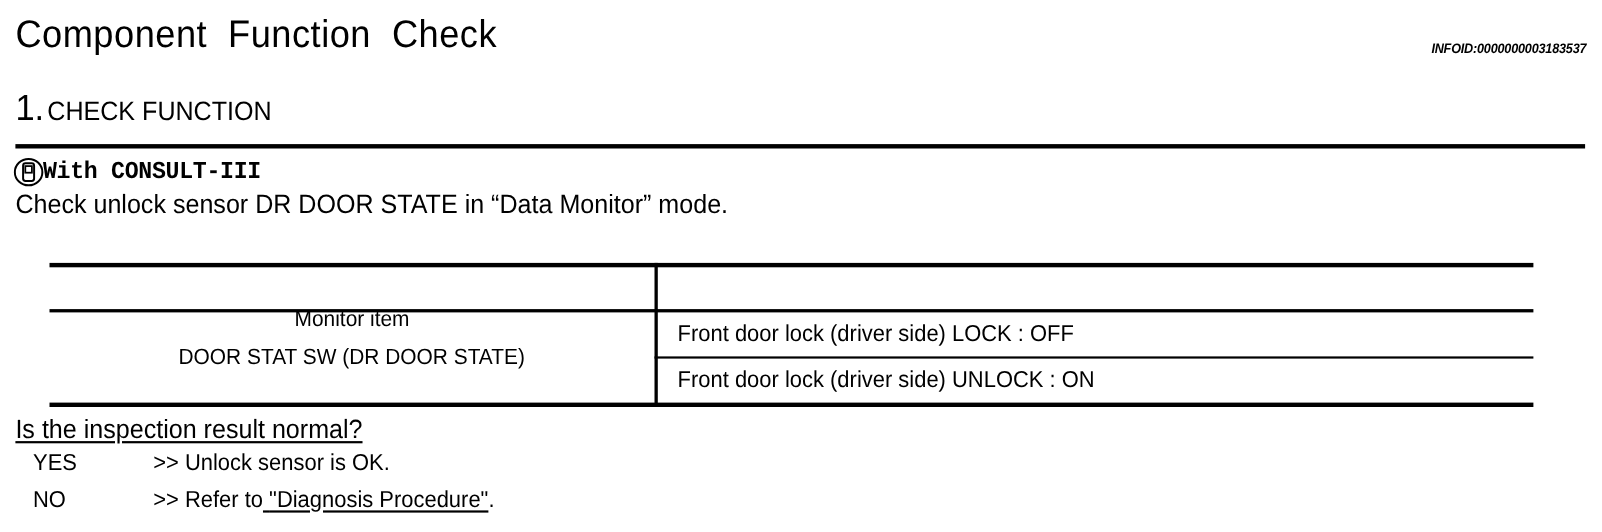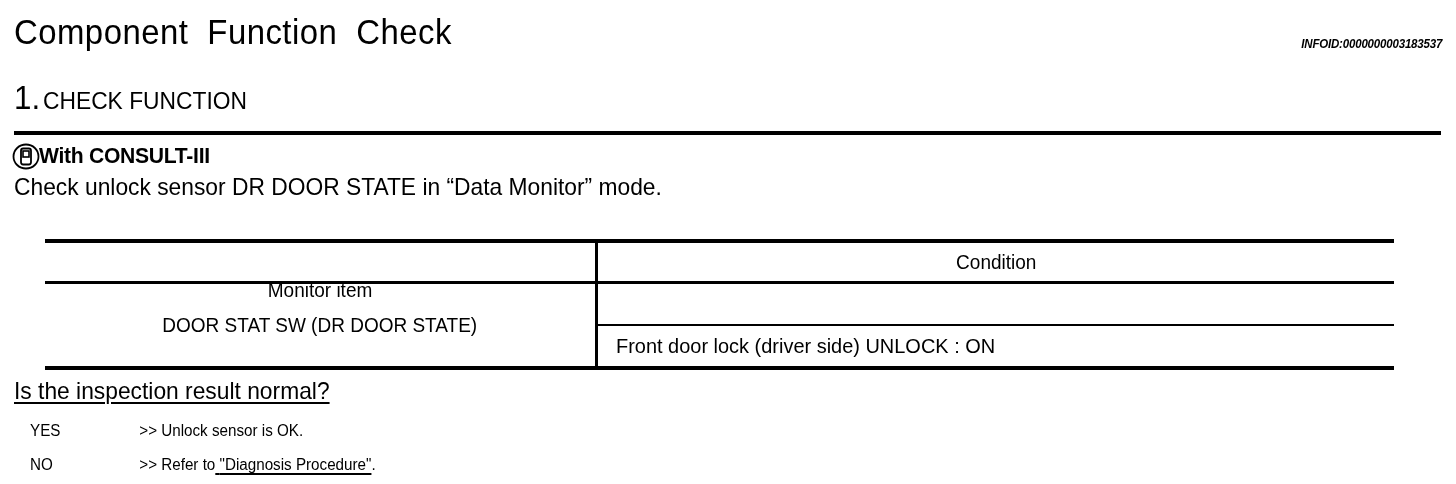--- a/index.html
+++ b/index.html
@@ -94,21 +94,23 @@
     height: 4px;
     background: #000;
   }
 
   
   .consult-line {
     position: absolute;
     left: 12px;
     top: 143px;
     display: flex;
-    white-space: nowrap;
+    align-items: center;
+    white-space: nowrap;
+    font-family: Liberation Mono, monospace;
   }
   .consult-icon {
     width: 28px;
     height: 27px;
     position: relative;
     display: inline-block;
     flex: 0 0 auto;
   }
   .consult-icon svg { display: block; }
   .consult-text {
@@ -200,22 +202,22 @@
     white-space: nowrap;
     text-decoration: underline;
     text-underline-offset: 3px;
     text-decoration-thickness: 2px;
     transform: scaleX(0.95);
     transform-origin: left top;
   }
   .answers {
     position: absolute;
     left: 30px;
-    top: 414px;
-    font-size: 16px;
+    top: 404px;
+    font-size: 21px;
     line-height: 34px;
     white-space: nowrap;
   }
   .answer-row {
     display: flex;
     align-items: baseline;
     transform: scaleX(0.95);
     transform-origin: left top;
   }
   .answer-key {
@@ -265,26 +267,26 @@
   <div class="data-table">
     <div class="tbl-border-top"></div>
     <div class="tbl-hdr-sep"></div>
     <div class="tbl-vdiv"></div>
     <div class="tbl-row-sep"></div>
     <div class="tbl-border-bottom"></div>
 
     <div class="cell col-head-monitor">
       <span class="cell-text-c">Monitor item</span>
     </div>
-    <div class="cell col-head-condition">
-      <span class="cell-text-c">Condition</span>
-    </div>
 
     <div class="cell cell-monitor-item">
       <span class="cell-text-c">DOOR STAT SW (DR DOOR STATE)</span>
+    </div>
+    <div class="cell cell-cond-1">
+      <span class="cell-text">Front door lock (driver side) LOCK : OFF</span>
     </div>
     <div class="cell cell-cond-2">
       <span class="cell-text">Front door lock (driver side) UNLOCK : ON</span>
     </div>
   </div>
 
   <div class="result-q">Is the inspection result normal?</div>
 
   <div class="answers">
     <div class="answer-row">

